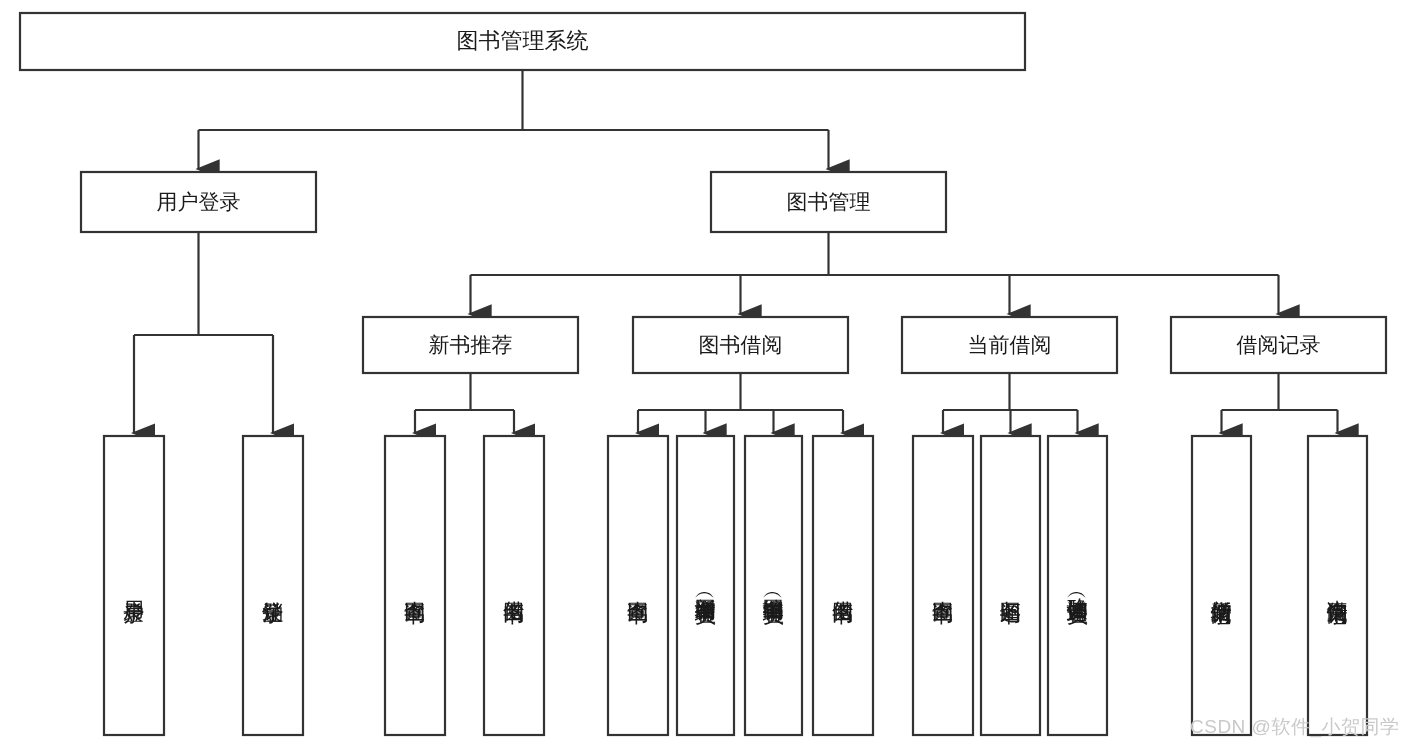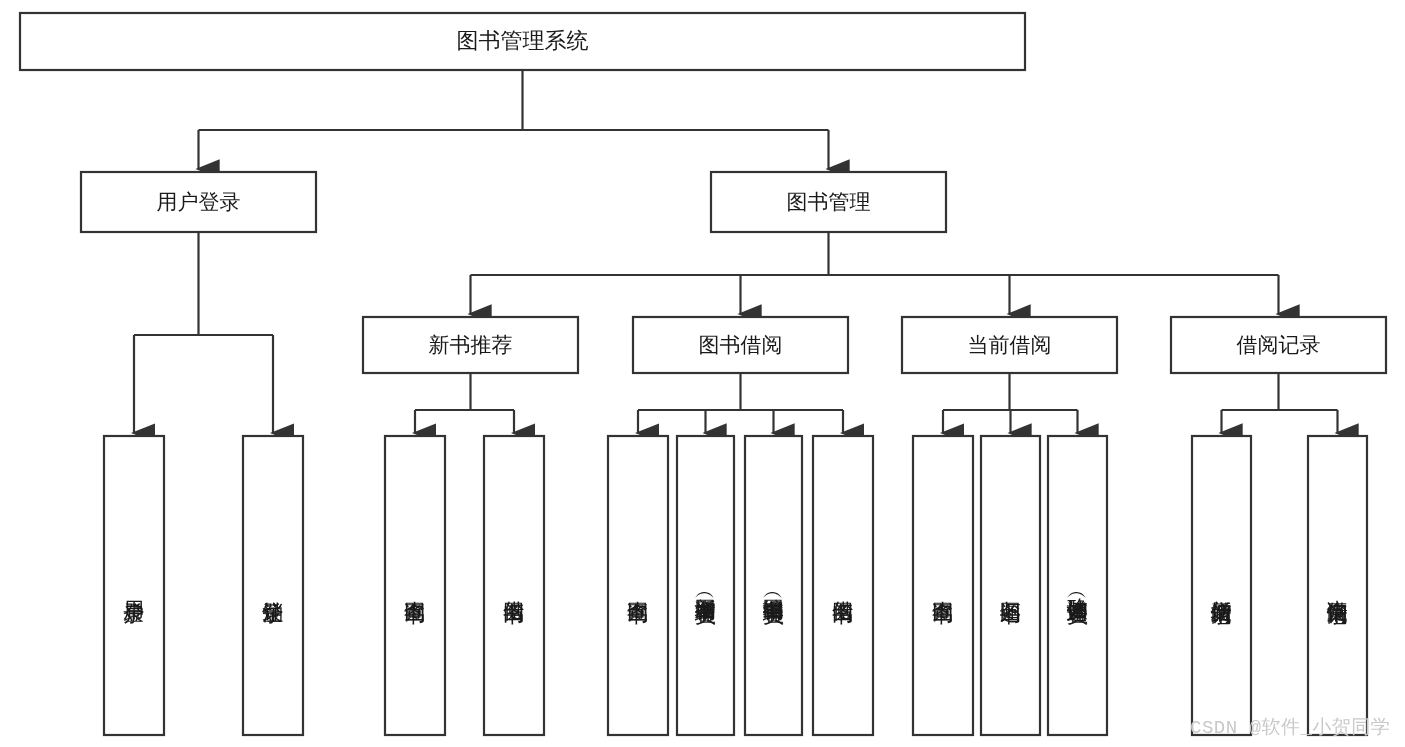--- a/index.html
+++ b/index.html
@@ -69,21 +69,21 @@
     font-family: "Liberation Sans", "DejaVu Sans", sans-serif;
     font-size: 21px;
     line-height: 1.12;
     color: #1a1a1a;
     letter-spacing: 1px;
     white-space: nowrap;
     text-align: center;
   }
   .watermark {
     position: absolute;
-    font-family: Liberation Mono, monospace;
+    font-family: Liberation Sans, sans-serif;
     font-size: 19px;
     color: #c9c9c9;
     white-space: nowrap;
     letter-spacing: 0.5px;
     text-align: right;
   }
 </style>
 </head>
 <body>
 

